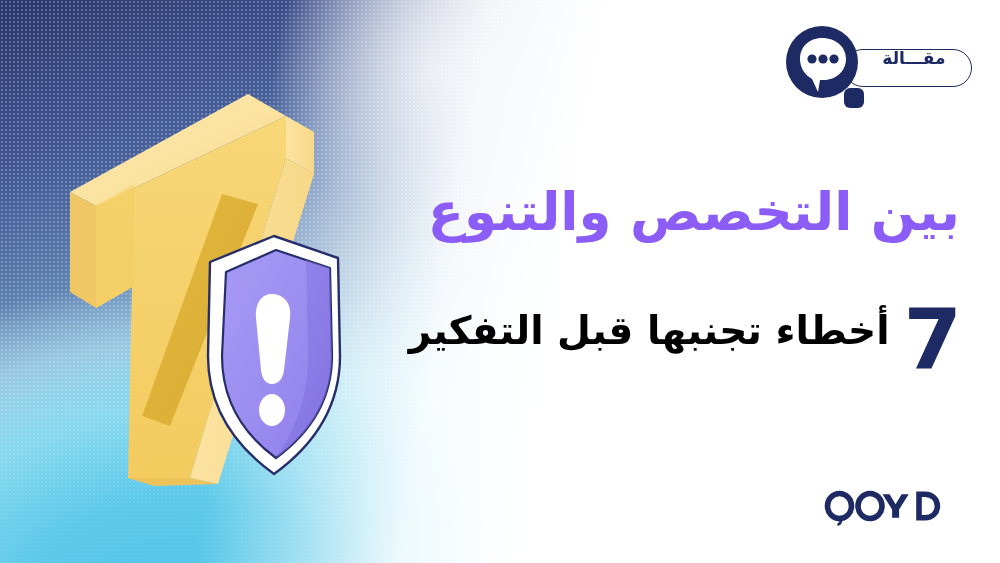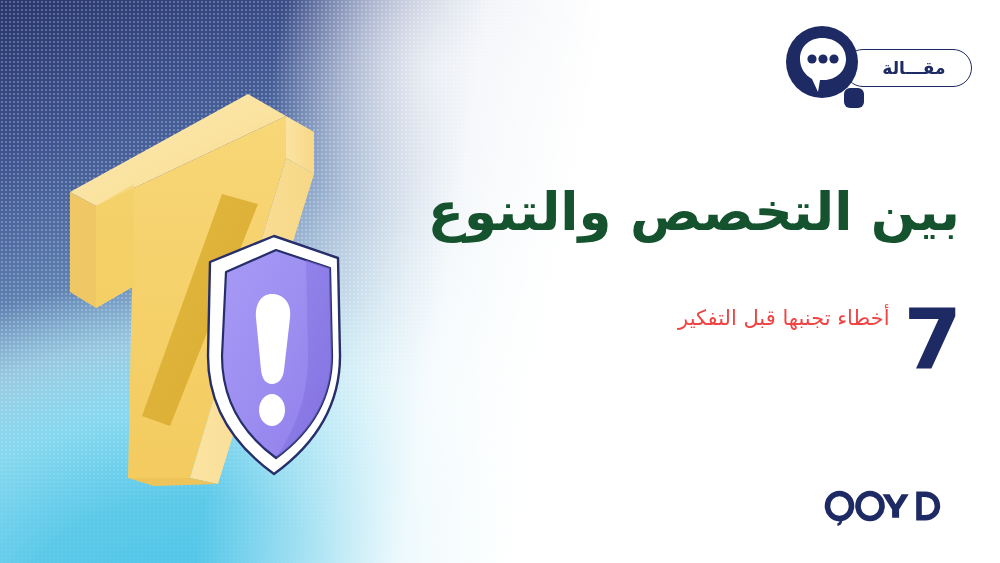--- a/index.html
+++ b/index.html
@@ -94,21 +94,21 @@
     right:28px; top:22px;
     display:flex; align-items:center;
     gap:0;
     height:92px;
   }
   .badge-pill{
     height:38px;
     min-width:128px;
     border:1.6px solid #1e2a63;
     border-radius:19px;
-    display:flex; align-items:center; justify-content:center;
+    display:flex; justify-content:center;
     padding:0 22px 0 34px;
     margin-left:-26px;
     background:#ffffff;
     position:relative;
     z-index:1;
   }
   .badge-pill .label{
     font-family:"DejaVu Sans", sans-serif;
     font-size:17px;
     font-weight:700;
@@ -126,21 +126,21 @@
   .badge-mark svg{ display:block; width:100%; height:100%; }
 
   
   .headline{
     position:absolute;
     right:40px; top:182px;
     width:620px;
     text-align:right;
     font-size:53px;
     font-weight:700;
-    color:#14532d;
+    color:#8b5cf6;
     line-height:1.12;
     letter-spacing:-0.5px;
     direction:rtl;
     white-space:nowrap;
   }
 
   .subhead{
     position:absolute;
     right:40px; top:300px;
     width:620px;
@@ -154,23 +154,23 @@
   .subhead .numeral{
     font-size:84px;
     font-weight:700;
     color:#1e2a63;
     line-height:.92;
     letter-spacing:-2px;
     flex:0 0 auto;
     margin-top:2px;
   }
   .subhead .sub-lines{
-    font-size:21px;
-    font-weight:400;
-    color:#ef4444;
+    font-size:39px;
+    font-weight:700;
+    color:#000000;
     line-height:1.38;
     direction:rtl;
     text-align:right;
     padding-top:4px;
   }
   .subhead .sub-lines span{ display:block; white-space:nowrap; }
 
   
   .logo{
     position:absolute;

